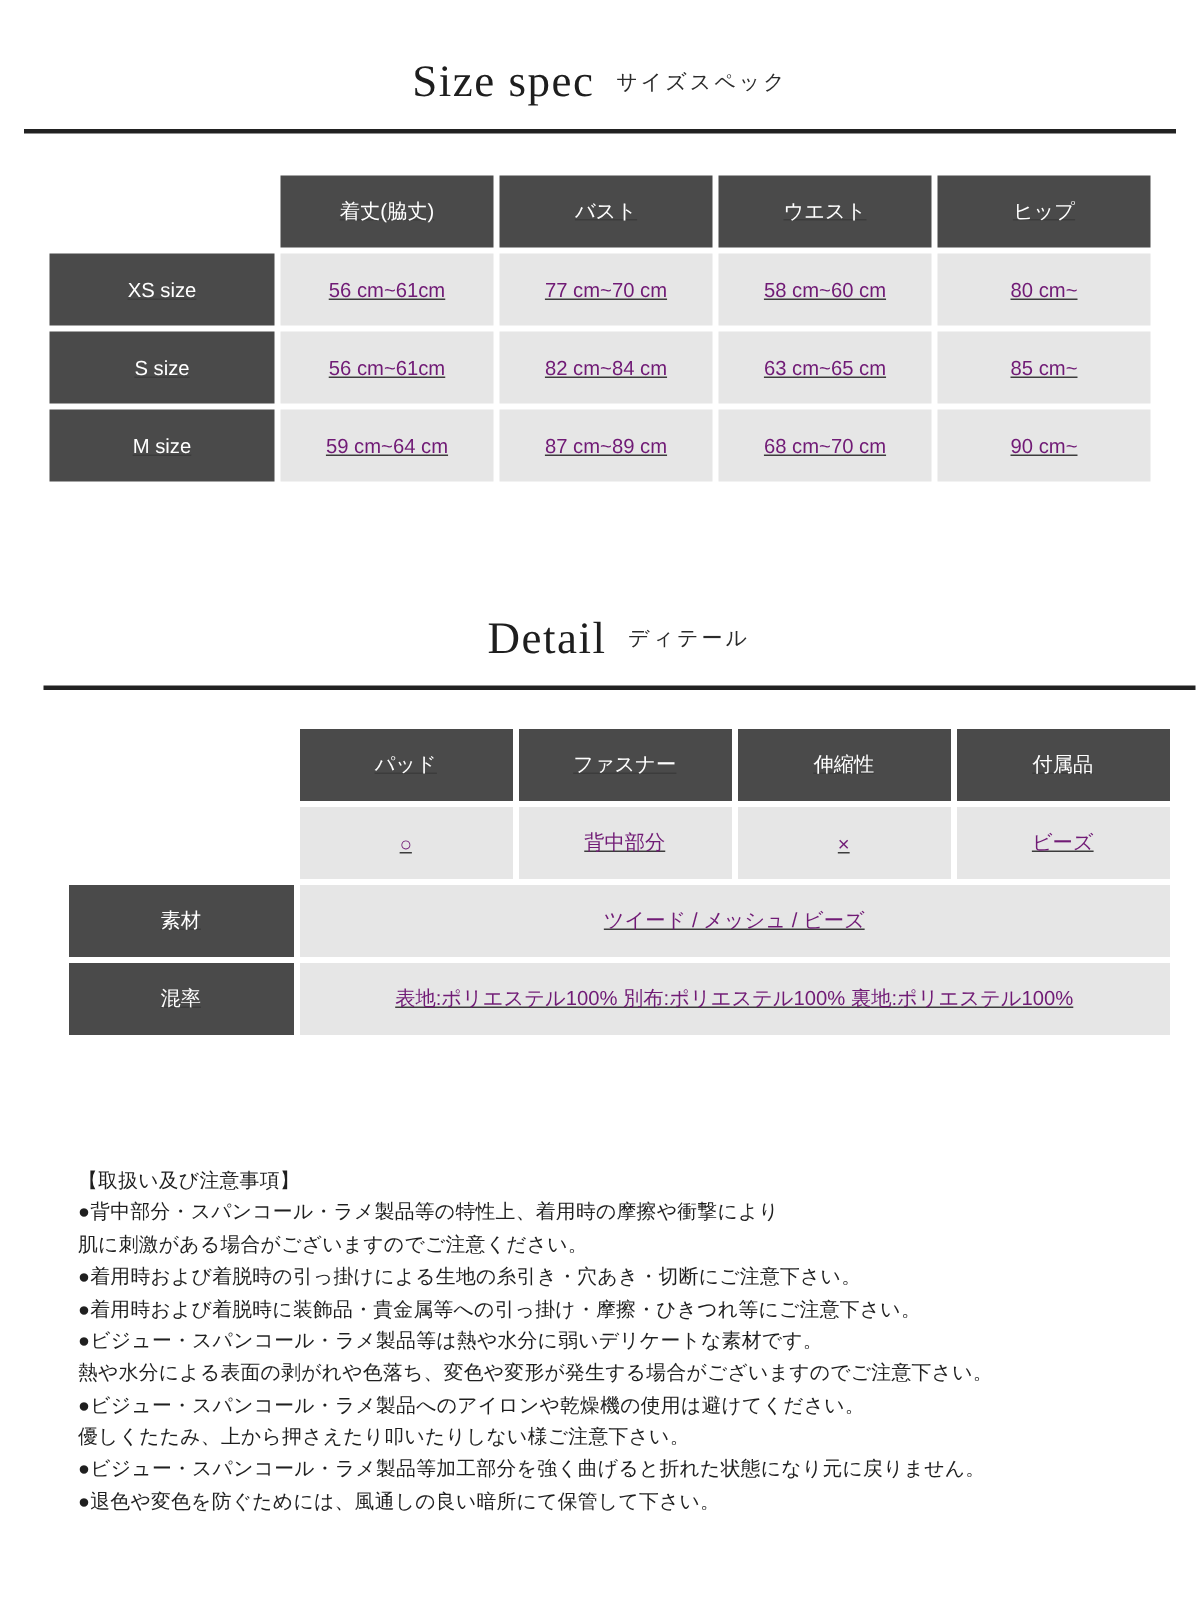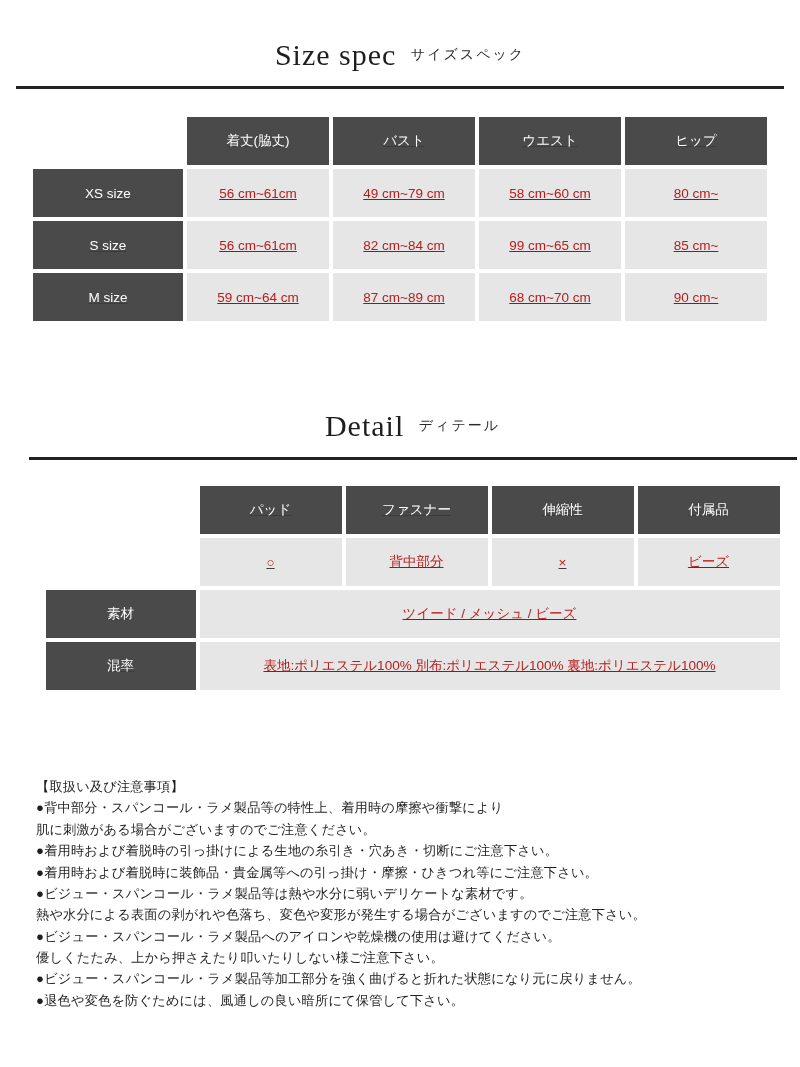--- a/index.html
+++ b/index.html
@@ -65,35 +65,35 @@
     font-weight: normal;
     font-size: 13.5px;
   }
   .cell-dark {
     background: #4a4a4a;
     color: #ffffff;
     font-size: 13.5px;
   }
   .cell-light {
     background: #e6e6e6;
-    color: #b91c1c;
+    color: #701a75;
   }
   .cell-blank {
     background: #ffffff;
   }
   .col-label { width: 150px; }
   .col-data  { width: 142px; }
 
   #size-table { margin-top: 24px; }
   #detail-table { margin-top: 22px; }
 
   
   .notes {
     position: absolute;
-    left: 36px;
+    left: 52px;
     top: 776px;
     width: 740px;
     font-size: 13.2px;
     line-height: 1.62;
     color: #1f1f1f;
     letter-spacing: 0.2px;
   }
   .notes div { white-space: nowrap; }
 
   
@@ -124,29 +124,29 @@
         <th class="cell-dark">着丈(脇丈)</th>
         <th class="cell-dark">バスト</th>
         <th class="cell-dark">ウエスト</th>
         <th class="cell-dark">ヒップ</th>
       </tr>
     </thead>
     <tbody>
       <tr>
         <td class="cell-dark">XS size</td>
         <td class="cell-light">56 cm~61cm</td>
-        <td class="cell-light">49 cm~79 cm</td>
+        <td class="cell-light">77 cm~70 cm</td>
         <td class="cell-light">58 cm~60 cm</td>
         <td class="cell-light">80 cm~</td>
       </tr>
       <tr>
         <td class="cell-dark">S size</td>
         <td class="cell-light">56 cm~61cm</td>
         <td class="cell-light">82 cm~84 cm</td>
-        <td class="cell-light">99 cm~65 cm</td>
+        <td class="cell-light">63 cm~65 cm</td>
         <td class="cell-light">85 cm~</td>
       </tr>
       <tr>
         <td class="cell-dark">M size</td>
         <td class="cell-light">59 cm~64 cm</td>
         <td class="cell-light">87 cm~89 cm</td>
         <td class="cell-light">68 cm~70 cm</td>
         <td class="cell-light">90 cm~</td>
       </tr>
     </tbody>

